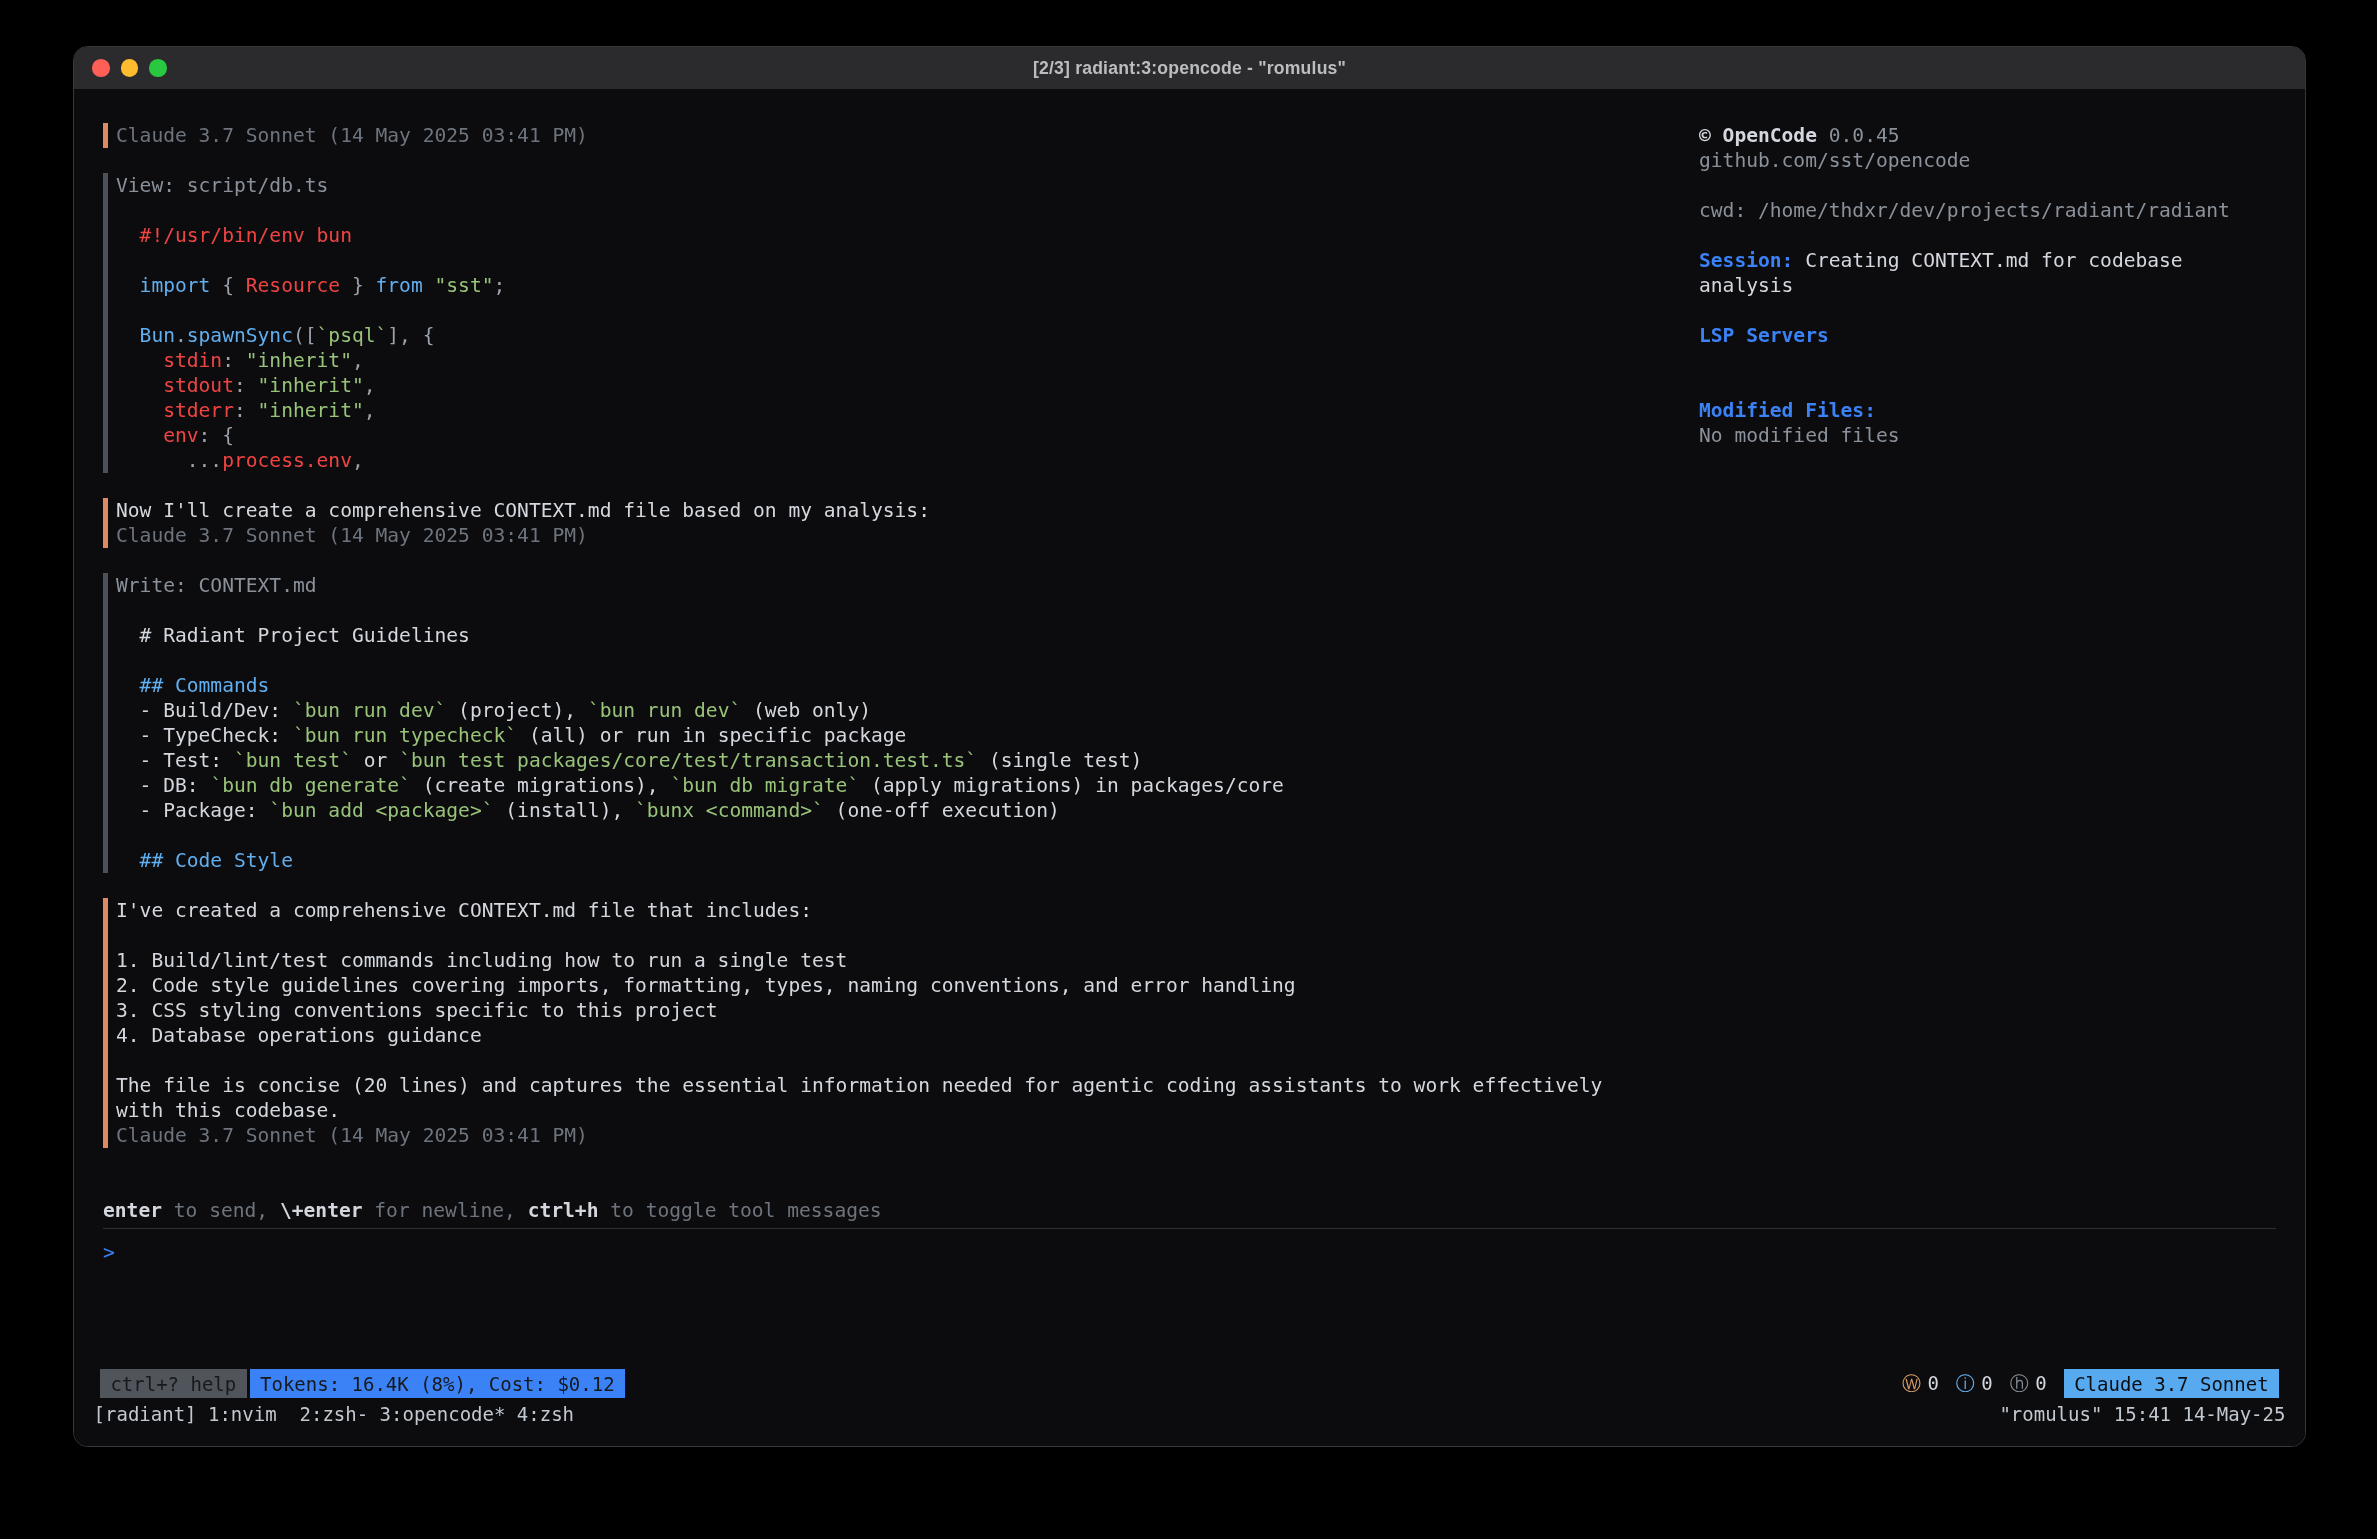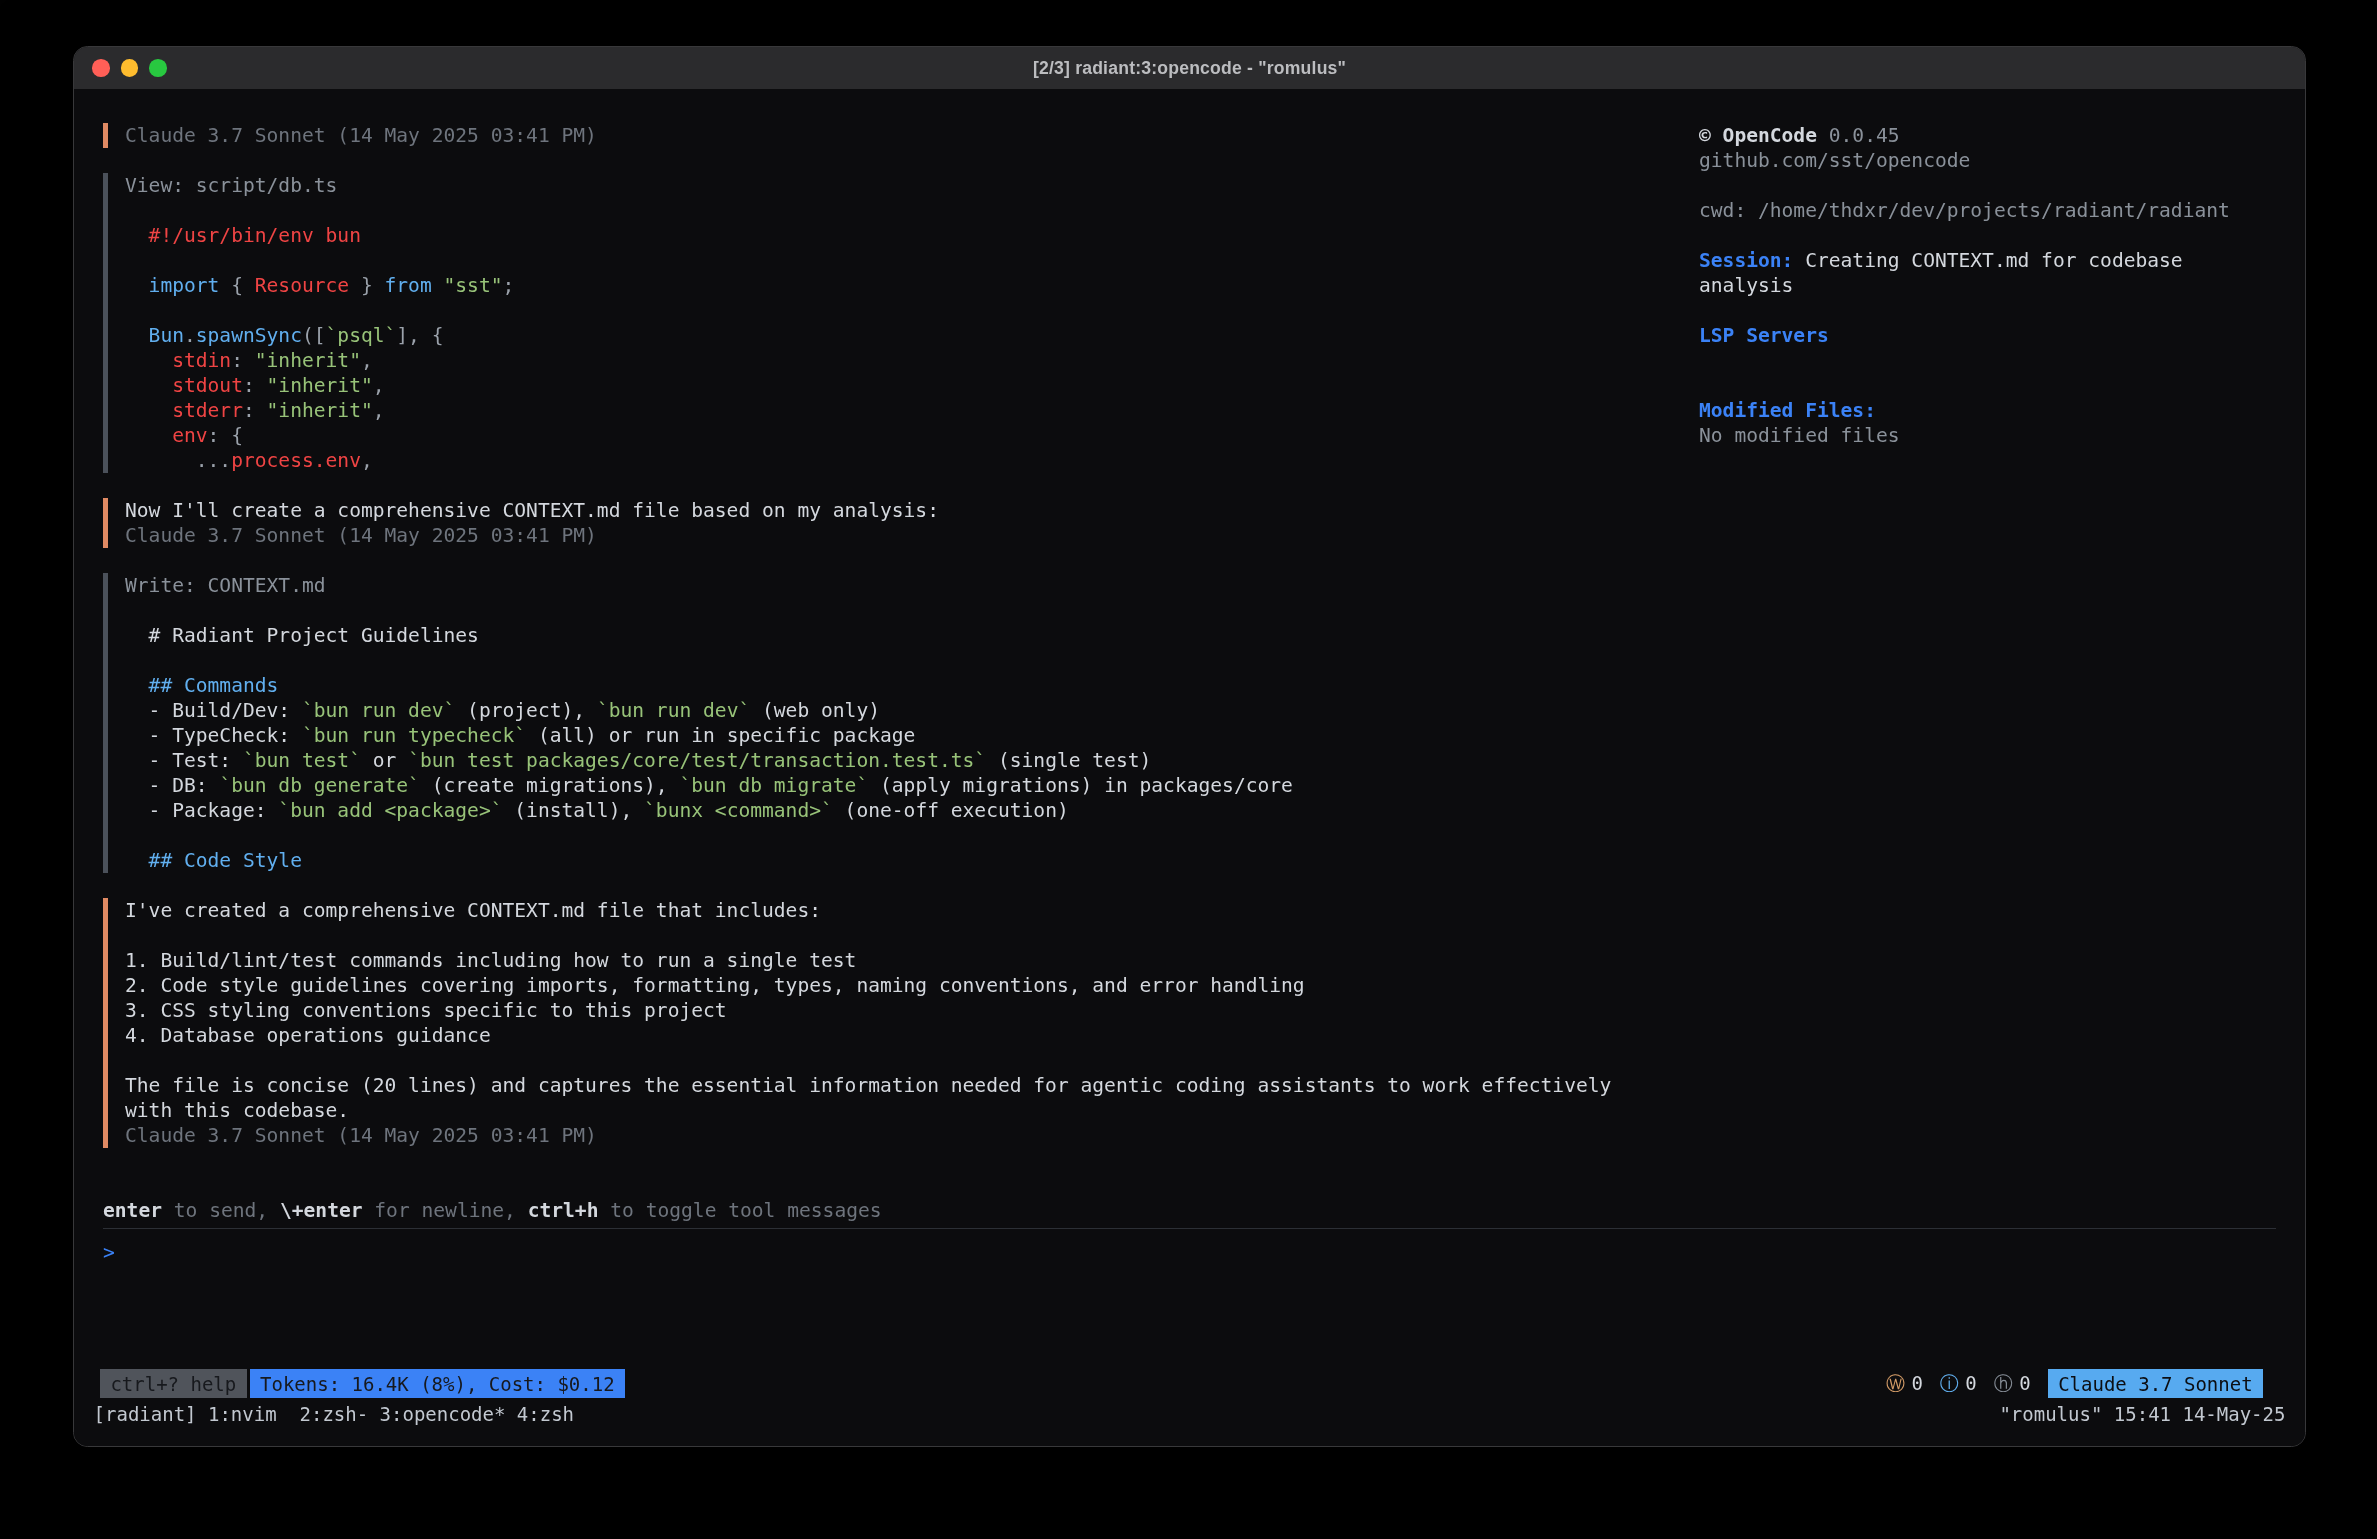--- a/index.html
+++ b/index.html
@@ -24,37 +24,37 @@
   .c-gray{color:#8a919a}
   .c-dim{color:#6e747d}
   .c-red{color:#ef4444}
   .c-green{color:#98c379}
   .c-blue{color:#61afef}
   .c-orange{color:#3b82f6}
   .c-warn{color:#d19a66}
   .c-hint{color:#848b94}
 
   .main-col{position:absolute;left:29px;top:34px;width:1566px}
-  .block{padding-left:17px;border-left:5.2px solid transparent;margin-bottom:25px}
+  .block{padding-left:8px;border-left:5.2px solid transparent;margin-bottom:25px}
   .block.orange{border-left-color:#e08a63}
   .block.gray{border-left-color:#4b515a}
 
   .sidebar{position:absolute;left:1625px;top:34px;width:587px}
 
   .input-area{position:absolute;left:29px;right:29px;top:1109px}
   .separator{height:1.3px;background:#2c2f35;margin-top:5.2px}
   .prompt-line{margin-top:10.4px}
 
   .statusbar{position:absolute;left:26px;right:26px;top:1280px;height:29px;display:flex;align-items:center;font-size:19px}
   .chip{display:inline-block;padding:1.3px 10.4px;margin-right:3px;line-height:26px;white-space:pre}
   .chip.help{background:#50545b;color:#17191d}
   .chip.tokens{background:#3b82f6;color:#17191d}
   .diag{margin-left:auto;display:flex;align-items:center;gap:17px;margin-right:17px}
   .diag-item{display:inline-flex;align-items:center;gap:6.5px}
-  .chip.model{background:#57aaf0;color:#0c0e12;margin-right:16px}
+  .chip.model{background:#57aaf0;color:#0c0e12;margin-right:0}
 
   .tmuxbar{position:absolute;left:19.6px;right:19.6px;top:1313px;display:flex;font-size:19px}
   .tmux-right{margin-left:auto;color:#c2c8d0;white-space:pre}
 </style>
 </head>
 <body>
 
 <div class="desktop">
   <div class="window">
 

